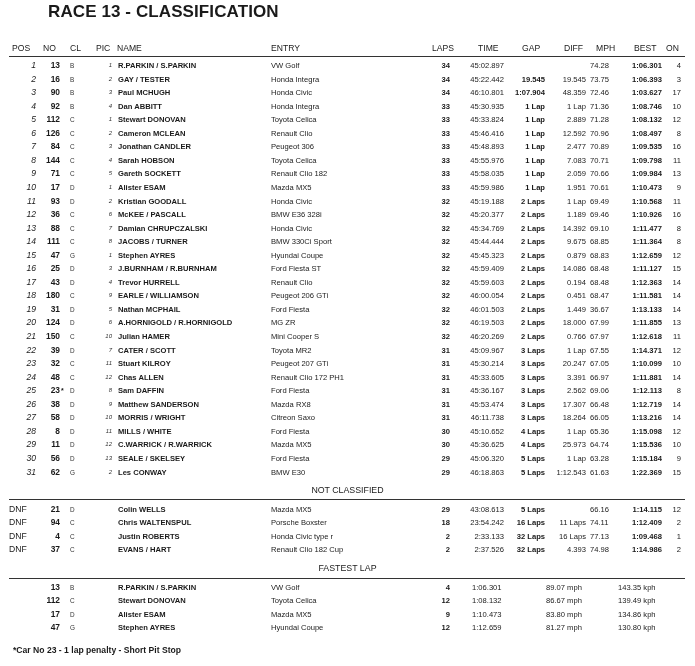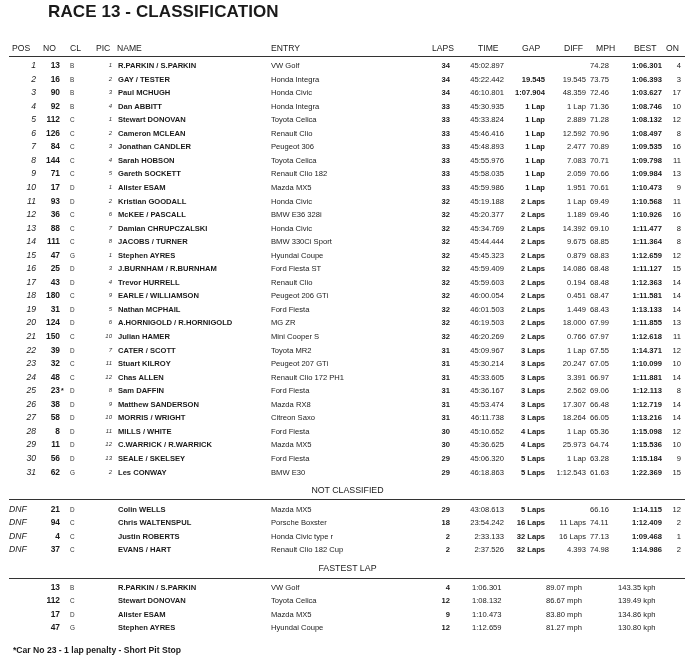--- a/index.html
+++ b/index.html
@@ -17,21 +17,21 @@
   .pic { left:94px; width:18px; text-align:right; font-size:6px; font-style:italic; color:#333; }
   .name { left:118px; font-weight:bold; }
   .entry { left:271px; }
   .laps { left:426px; width:24px; text-align:right; font-weight:bold; }
   .time { left:461px; width:43px; text-align:right; }
   .gap { left:504px; width:41px; text-align:right; font-weight:bold; }
   .diff { left:546px; width:40px; text-align:right; }
   .mph { left:590px; width:28px; text-align:left; }
   .best { left:624px; width:38px; text-align:right; font-weight:bold; }
   .on { left:665px; width:16px; text-align:right; }
-  .dnf { left:9px; font-style:italic; font-size:8.6px; }
+  .dnf { left:9px; font-size:8.6px; }
   .section { position:absolute; left:0; width:695px; text-align:center; font-size:8.8px; }
   .fl-laps { left:426px; width:24px; text-align:right; font-weight:bold; }
   .fl-time { left:472px; }
   .fl-mph { left:546px; }
   .fl-kph { left:618px; }
   .footnote { position:absolute; left:13px; top:645px; font-size:8.6px; font-weight:bold; }
 </style>
 </head>
 <body>
 
@@ -348,21 +348,21 @@
       <span class="no">31</span>
       <span class="star"></span>
       <span class="cl">D</span>
       <span class="pic">5</span>
       <span class="name">Nathan MCPHAIL</span>
       <span class="entry">Ford Fiesta</span>
       <span class="laps">32</span>
       <span class="time">46:01.503</span>
       <span class="gap">2 Laps</span>
       <span class="diff">1.449</span>
-      <span class="mph">68.43</span>
+      <span class="mph">36.67</span>
       <span class="best">1:13.133</span>
       <span class="on">14</span>
     </div>
     <div class="row" style="top: 317.45px;">
       <span class="pos">20</span>
       <span class="no">124</span>
       <span class="star"></span>
       <span class="cl">D</span>
       <span class="pic">6</span>
       <span class="name">A.HORNIGOLD / R.HORNIGOLD</span>

